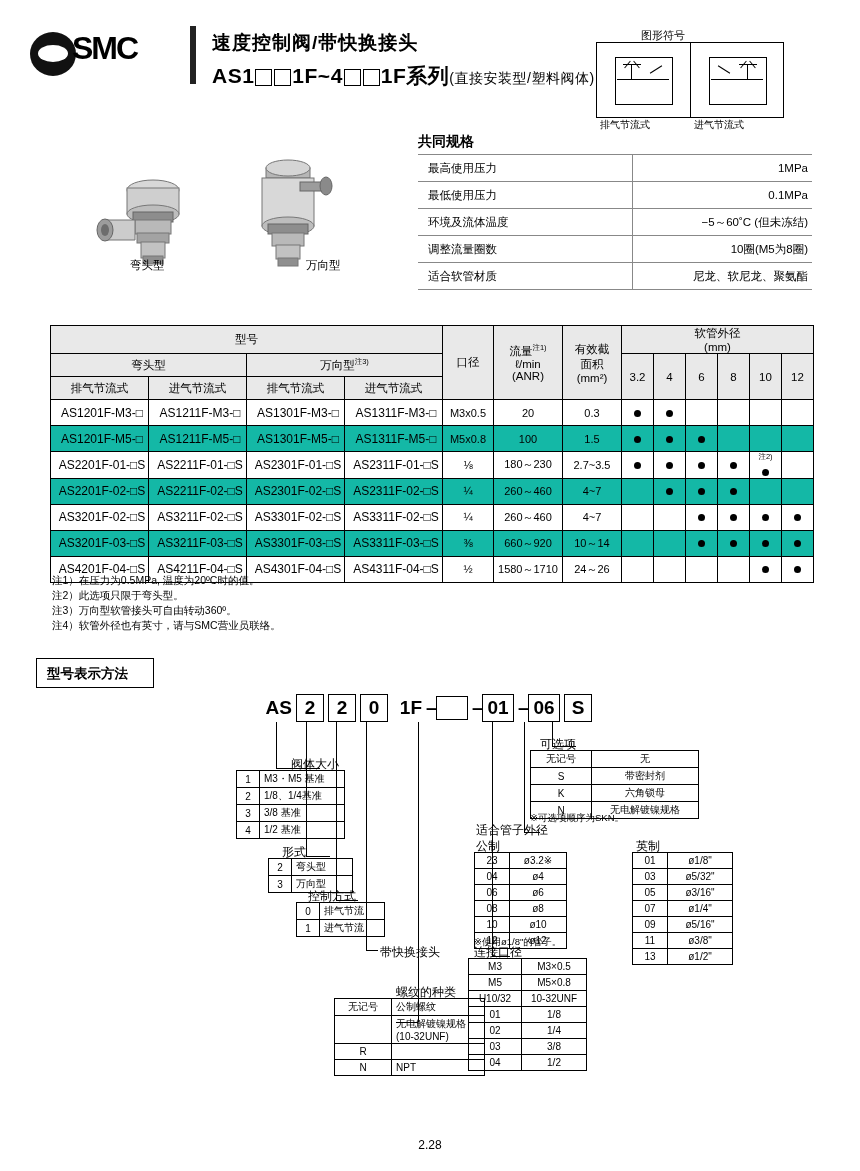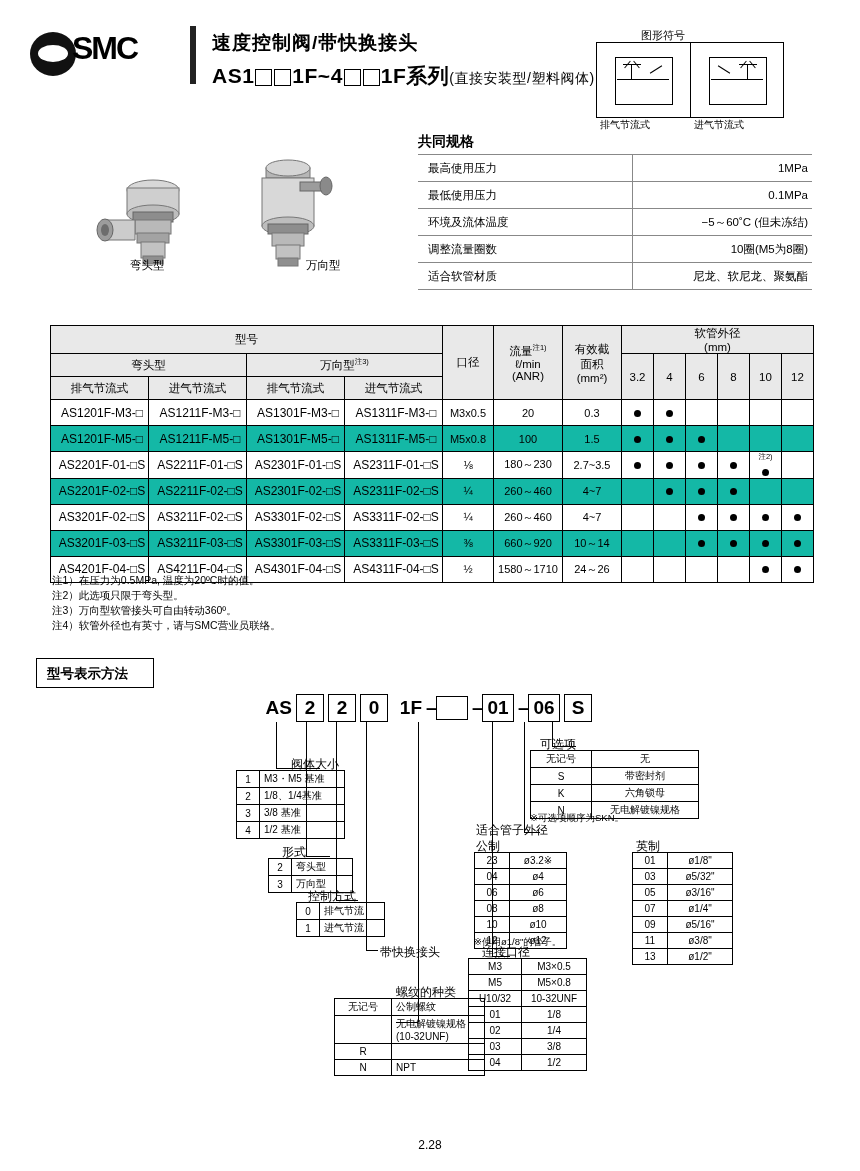--- a/index.html
+++ b/index.html
@@ -423,21 +423,21 @@
           <td>R</td>
           <td class="l"></td>
         </tr>
     <tr>
           <td>N</td>
           <td class="l">NPT</td>
         </tr>
   </tbody>
     </table>
 
-  <div class="lbl" style="left:474px;top:944px;margin-left:8px;">连接口径</div>
+  <div class="lbl" style="left:474px;top:944px;">连接口径</div>
   <table class="minitable" style="left:468px;top:958px;">
     <tbody>
         <tr>
           <td style="width:44px">M3</td>
           <td style="width:56px">M3×0.5</td>
         </tr>
     <tr>
           <td>M5</td>
           <td>M5×0.8</td>
         </tr>

